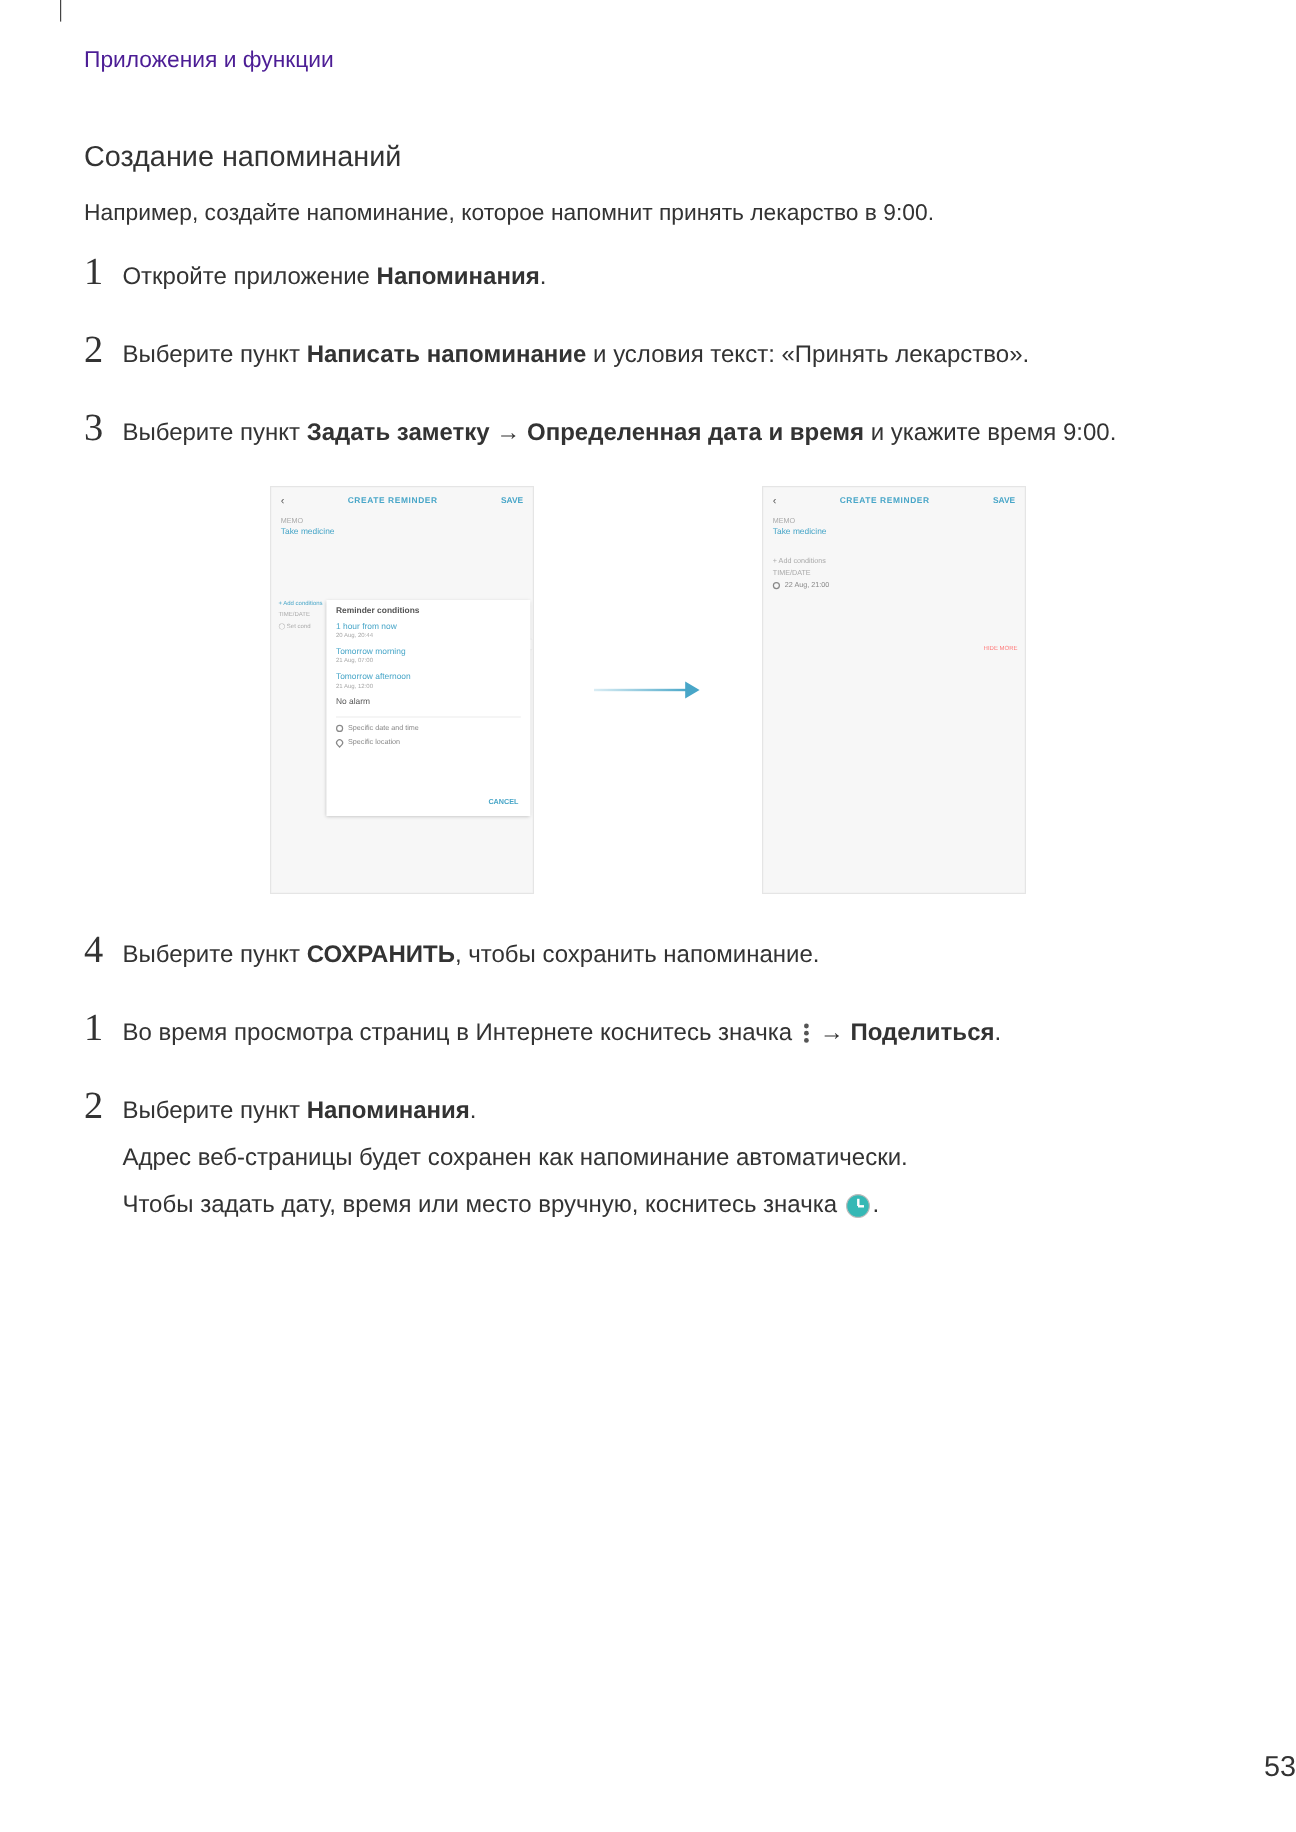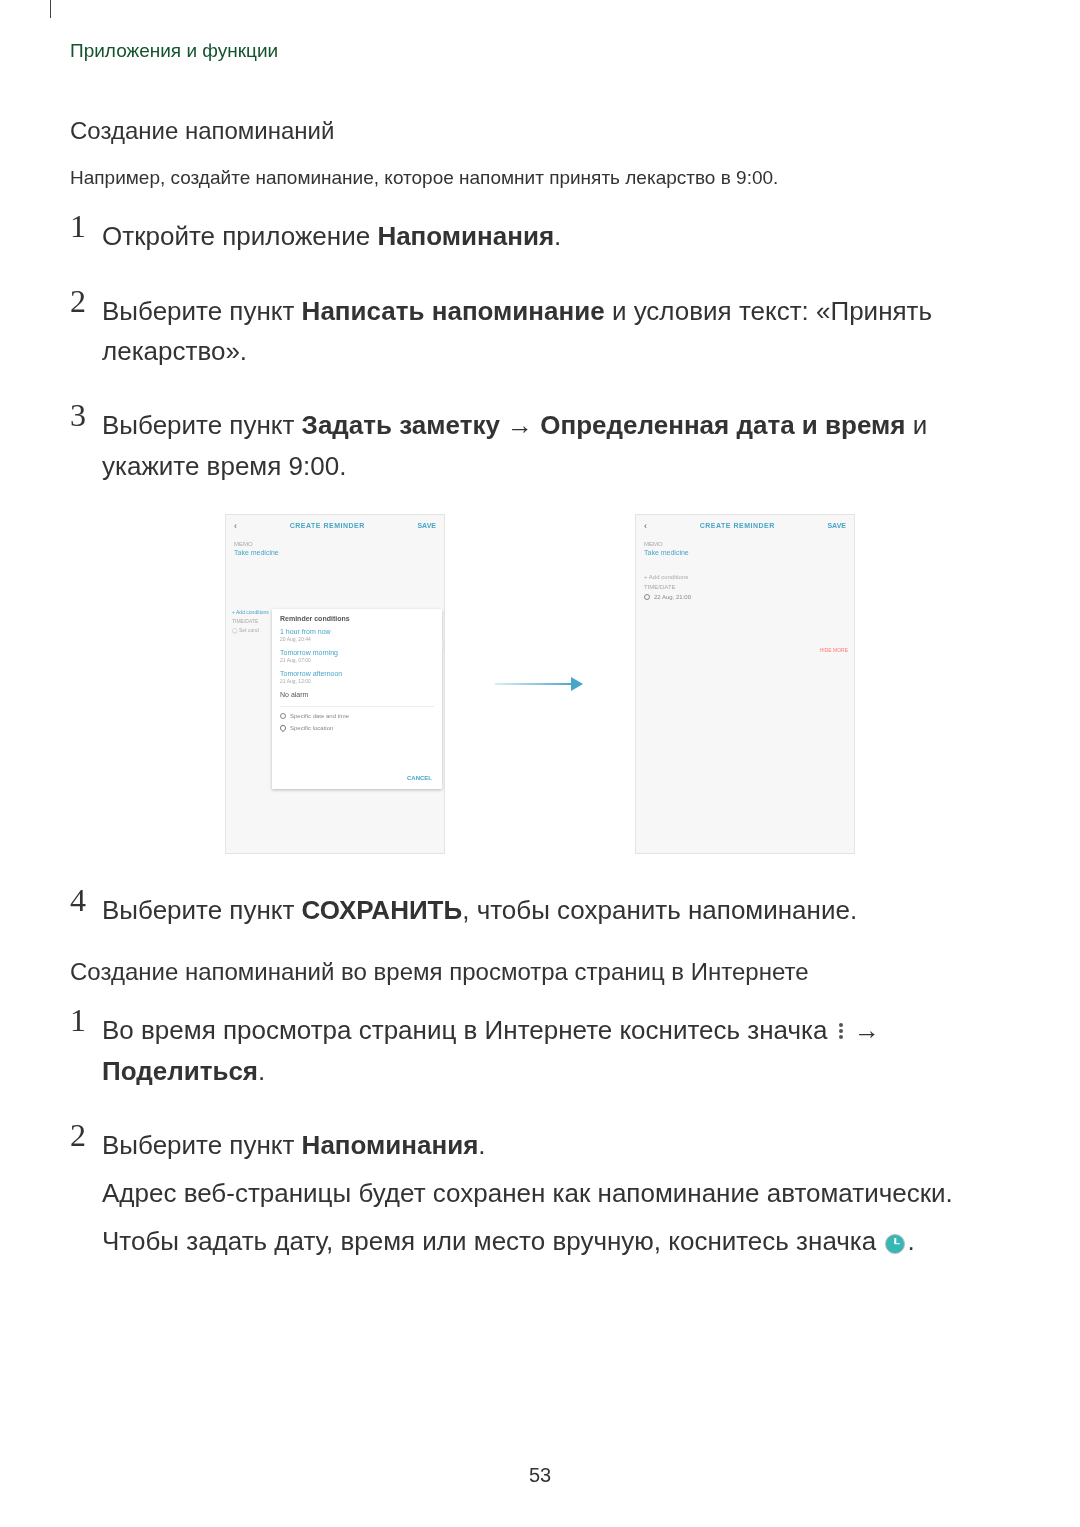--- a/index.html
+++ b/index.html
@@ -16,21 +16,21 @@
   }
   .top-line {
     position: absolute;
     top: 0;
     left: 50px;
     width: 1px;
     height: 18px;
     background: #444;
   }
   .breadcrumb {
-    color: #14532d;
+    color: #4c1d95;
     font-size: 19px;
     margin-bottom: 55px;
   }
   h2 {
     font-size: 24px;
     font-weight: normal;
     color: #333;
     margin-bottom: 18px;
   }
   .para {
@@ -49,21 +49,21 @@
   }
   .step-num {
     font-size: 32px;
     font-weight: 400;
     color: #333;
     width: 32px;
     line-height: 1;
     font-family: Georgia, serif;
   }
   .step-body {
-    font-size: 26px;
+    font-size: 20px;
     line-height: 1.55;
     padding-top: 6px;
     flex: 1;
   }
   .step-body b { font-weight: bold; }
   .step-body .sub {
     display: block;
     margin-top: 8px;
   }
   .figure-row {
@@ -185,22 +185,22 @@
   .clock-icon::after {
     content:"";
     position:absolute;
     left:50%; top:50%;
     width:5px;height:1.5px;background:#fff;
     transform:translate(0,-50%);
   }
   .pagenum {
     position:absolute;
     bottom:40px; left:0; right:0;
-    text-align:center;
-    font-size:20px;
+    text-align:right;
+    font-size:24px;
     color:#333;
   }
   .mini-clock {
      display:inline-block;width:6px;height:6px;border:0.8px solid #888;border-radius:50%;position:relative;
   }
   .mini-pin {
      display:inline-block;width:6px;height:6px;border:0.8px solid #888;border-radius:50% 50% 50% 0;transform:rotate(-45deg);position:relative;
   }
 </style>
 </head>
@@ -301,21 +301,20 @@
 
     <div class="step">
       <div class="step-num">4</div>
       <div class="step-body">
         <span></span>
         <span>Выберите пункт </span><b>СОХРАНИТЬ</b><span>, чтобы сохранить напоминание.</span>
       </div>
     </div>
   </div>
 
-  <h2 style="margin-top:20px">Создание напоминаний во время просмотра страниц в Интернете</h2>
 
   <div class="steps">
     <div class="step">
       <div class="step-num">1</div>
       <div class="step-body">
         <span>Во время просмотра страниц в Интернете коснитесь значка </span><span class="more-icon">
             <span></span>
             <span></span>
             <span></span>
           </span><span> → </span><b>Поделиться</b><span>.</span>

